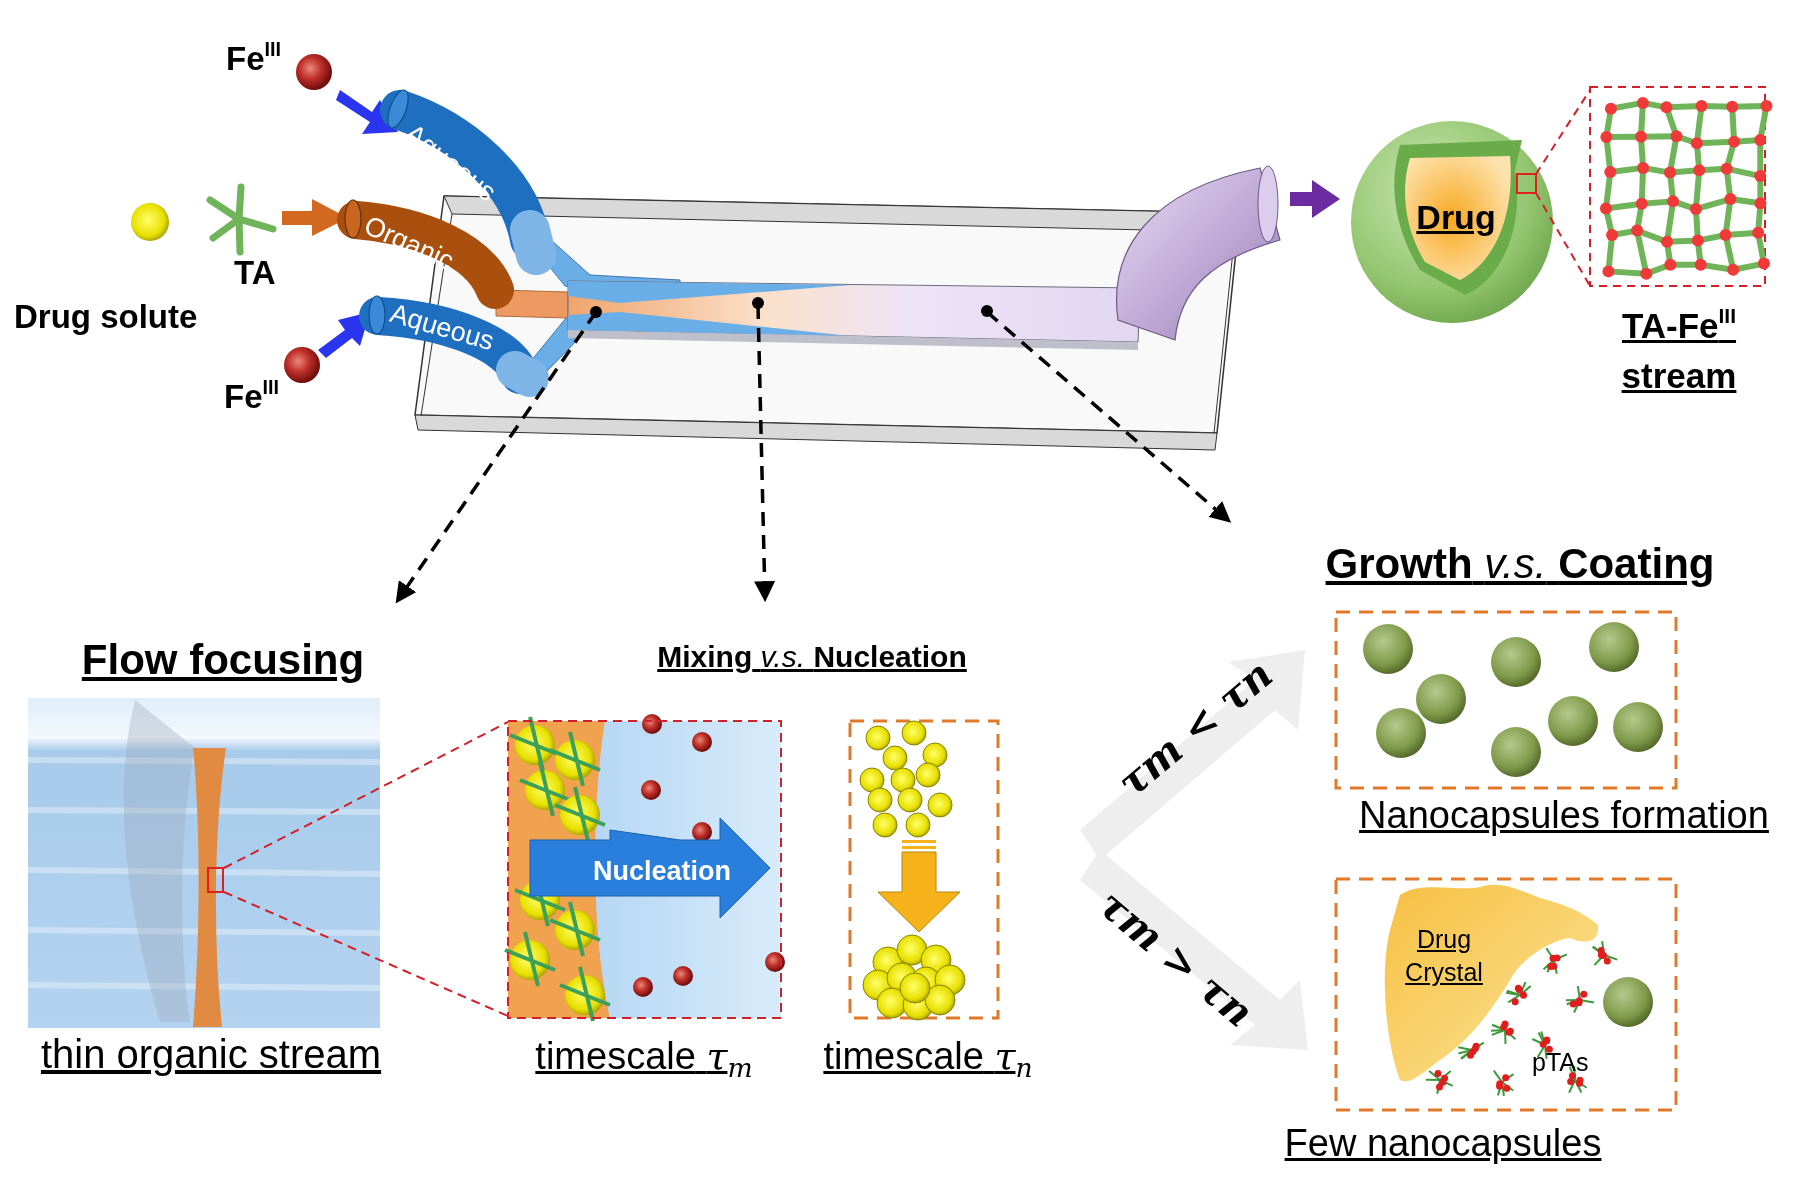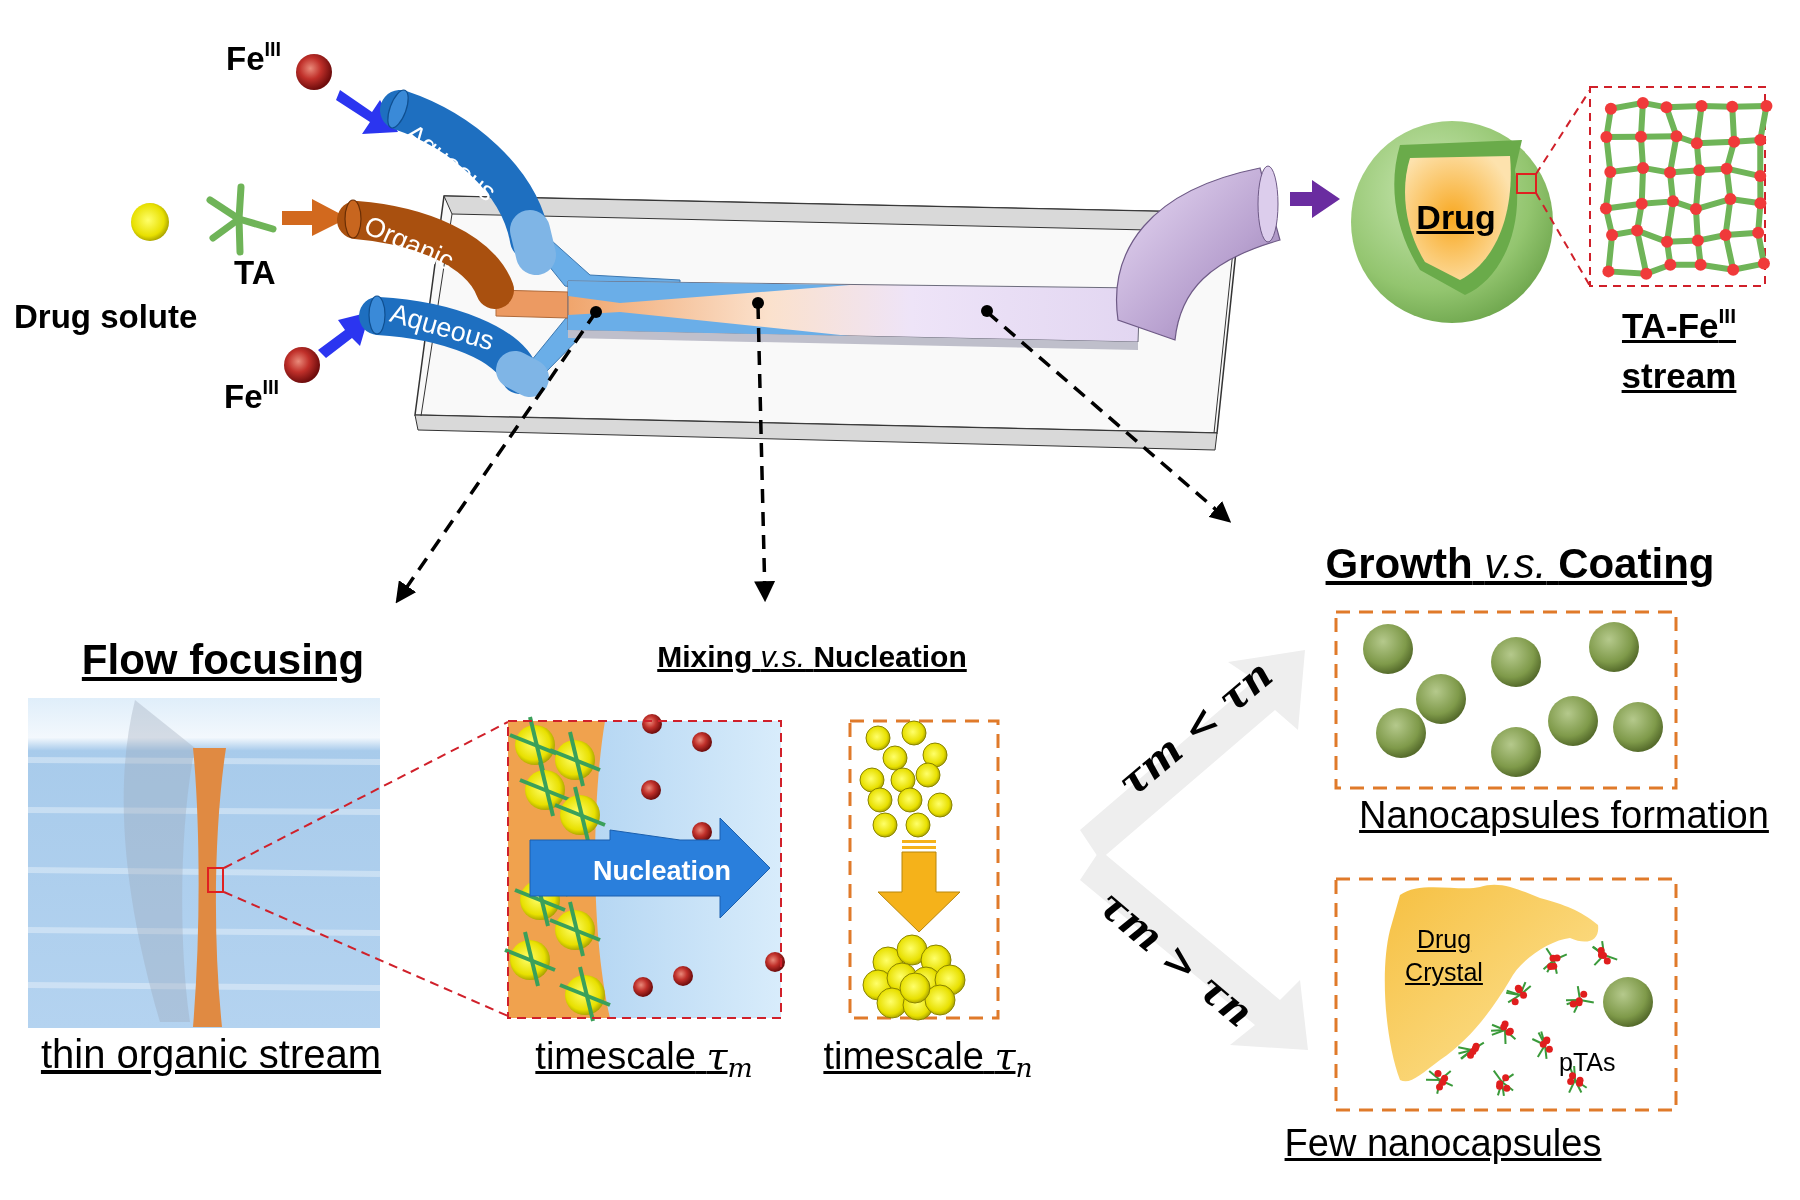--- a/index.html
+++ b/index.html
@@ -496,13 +496,13 @@
 <div class="lbl center" style="left:644px;top:1034px;font-size:38px;"><span>timescale</span> <span class="math">τ</span><span class="math sub">m</span></div>
 <div class="lbl center" style="left:928px;top:1034px;font-size:38px;"><span>timescale</span> <span class="math">τ</span><span class="math sub">n</span></div>
 
 <div class="lbl bold center" style="left:1520px;top:540px;font-size:42px;"><span>Growth</span> <span class="ital">v.s.</span> <span>Coating</span></div>
 <div class="lbl bold math" style="left:1108px;top:770px;font-size:40px;transform:rotate(-40deg);transform-origin:left top;">τm &lt; τn</div>
 <div class="lbl bold math" style="left:1120px;top:880px;font-size:40px;transform:rotate(40deg);transform-origin:left top;">τm &gt; τn</div>
 <div class="lbl center" style="left:1564px;top:794px;font-size:38px;">Nanocapsules formation</div>
 <div class="lbl center" style="left:1443px;top:1122px;font-size:38px;">Few nanocapsules</div>
 <div class="lbl center" style="left:1444px;top:925px;font-size:25px;">Drug</div>
 <div class="lbl center" style="left:1444px;top:958px;font-size:25px;">Crystal</div>
-<div class="lbl" style="left:1532px;top:1048px;font-size:25px;margin-left:27px;">pTAs</div>
+<div class="lbl" style="left:1532px;top:1048px;font-size:25px;">pTAs</div>
 
 </body></html>

